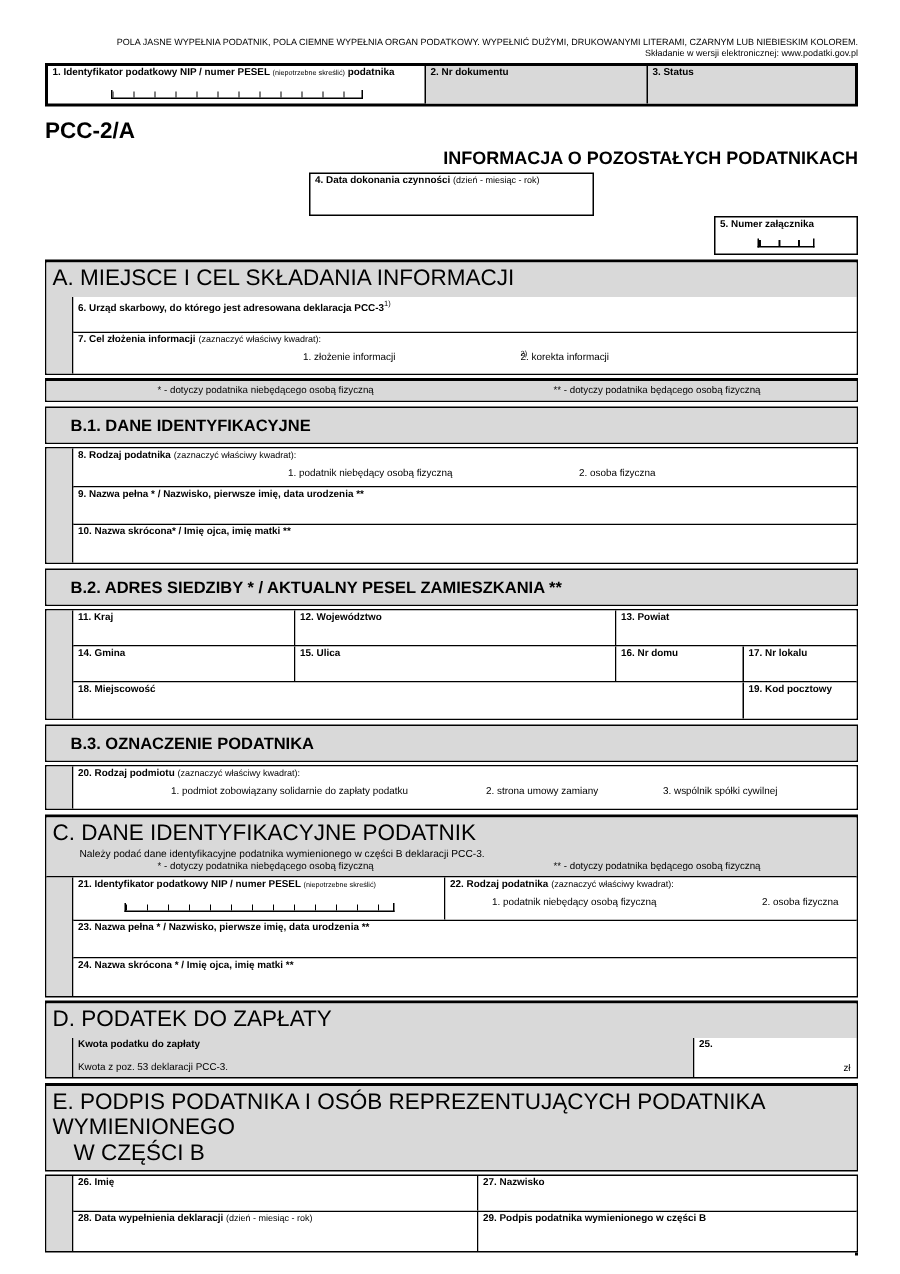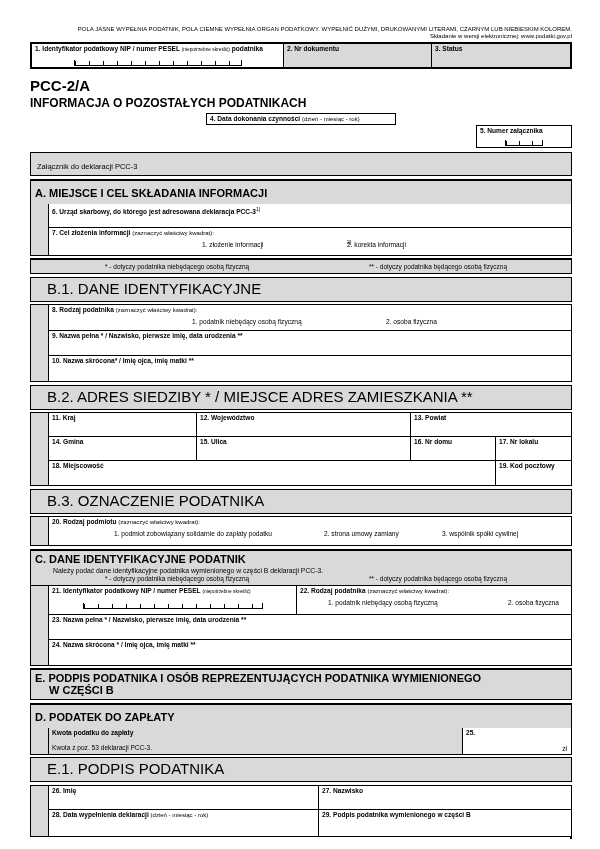--- a/index.html
+++ b/index.html
@@ -16,28 +16,28 @@
   .top-cell:last-child { border-right:none; }
   .shaded { background:#d9d9d9; }
   .lbl { font-size:6.6px; font-weight:bold; line-height:8px; }
   .lbl .n { font-weight:normal; font-size:6px; }
   sup { font-size:5px; font-weight:normal; }
   .comb { height:6px; border-left:1px solid #000; border-right:1px solid #000;
     border-bottom:1px solid #000;
     background-image:linear-gradient(90deg,#000 0 1px,transparent 1px);
     background-size:14px 4px; background-position:0 100%; background-repeat:repeat-x; }
   .form-code { font-size:15px; font-weight:bold; margin-top:8px; }
-  .form-title { text-align:left; font-size:12px; font-weight:bold; margin-top:2px; }
+  .form-title { text-align:right; font-size:12px; font-weight:bold; margin-top:2px; }
   .f4-box { width:190px; height:31px; border:1.2px solid #000; margin:3px auto 0 auto; padding:1px 3px; }
   .f5-box { width:96px; height:27px; border:1.2px solid #000; margin:0 0 0 auto; padding:1px 3px; }
   .band { border:1.2px solid #000; margin-top:2.5px; }
   .band.thick { border-top-width:2px; }
   .bar { background:#d9d9d9; padding:2px 4px 3px 4px; }
-  .bar .t-main { font-size:11px; font-weight:bold; }
-  .bar .t-sub { font-size:15px; font-weight:normal;padding-left:12px; }
+  .bar .t-main { font-size:15px; font-weight:normal; }
+  .bar .t-sub { font-size:11px; font-weight:bold;padding-left:12px; }
   .bar .notes { display:flex; font-size:6.5px; font-weight:normal; margin-top:1px; }
   .bar .notes span:first-child { margin-left:70px; }
   .bar .notes span:last-child { margin-left:auto; margin-right:60px; }
   .bar .subtitle { font-size:6.8px; font-weight:normal; margin:2px 0 0 18px; }
   .fields { display:flex; }
   .gutter { width:18px; background:#d9d9d9; border-right:1px solid #000; flex:none; }
   .cells { flex:1; display:flex; flex-direction:column; }
   .frow { display:flex; border-bottom:1px solid #000; }
   .frow:last-child { border-bottom:none; }
   .fcell { border-right:1px solid #000; padding:1px 3px; position:relative; background:#fff; }
@@ -83,25 +83,20 @@
       <span>4. Data dokonania czynności</span>
       <span class="n">(dzień - miesiąc - rok)</span>
     </div>
   </div>
 
   <div class="f5-box">
     <div class="lbl">5. Numer załącznika</div>
     <div class="comb" style="width:38px; margin:5px auto 0 auto; background-size:13px 4px;"></div>
   </div>
 
-  <div class="band" style="margin-top:4px;">
-    <div class="bar" style="padding:2px 6px;">
-      <span style="font-size:7.5px;">Załącznik do deklaracji PCC-3</span>
-    </div>
-  </div>
 
   <div class="band thick">
     <div class="bar">
       <span class="t-main">A. MIEJSCE I CEL SKŁADANIA INFORMACJI</span>
     </div>
     <div class="fields">
       <div class="gutter"></div>
       <div class="cells">
         <div class="frow" style="height:24px;">
           <div class="fcell" style="flex:1;">
@@ -168,21 +163,21 @@
         <div class="frow" style="height:25px;">
           <div class="fcell" style="flex:1;">
             <div class="lbl">10. Nazwa skrócona* / Imię ojca, imię matki **</div>
           </div>
         </div>
       </div>
     </div>
   </div>
 
   <div class="band">
-    <div class="bar"><span class="t-sub">B.2. ADRES SIEDZIBY * / MIEJSCE ADRES ZAMIESZKANIA **</span></div>
+    <div class="bar"><span class="t-sub">B.2. ADRES SIEDZIBY * / AKTUALNY PESEL ZAMIESZKANIA **</span></div>
   </div>
   <div class="band">
     <div class="fields">
       <div class="gutter"></div>
       <div class="cells">
         <div class="frow" style="height:24px;">
           <div class="fcell" style="width:148px;">
               <div class="lbl">11. Kraj</div>
             </div>
           <div class="fcell" style="flex:1;">
@@ -292,49 +287,46 @@
           <div class="fcell" style="flex:1;">
             <div class="lbl">24. Nazwa skrócona * / Imię ojca, imię matki **</div>
           </div>
         </div>
       </div>
     </div>
   </div>
 
   <div class="band thick">
     <div class="bar">
-      <div class="t-main">E. PODPIS PODATNIKA I OSÓB REPREZENTUJĄCYCH PODATNIKA WYMIENIONEGO</div>
-      <div class="t-main" style="margin-left:14px;">W CZĘŚCI B</div>
-    </div>
-  </div>
-
-  <div class="band thick">
-    <div class="bar">
       <span class="t-main">D. PODATEK DO ZAPŁATY</span>
     </div>
     <div class="fields">
       <div class="gutter"></div>
       <div class="cells">
         <div class="frow" style="height:26px;">
           <div class="fcell kwota-cell" style="flex:1; display:flex; flex-direction:column; justify-content:space-between; padding-bottom:2px;">
             <div class="lbl">Kwota podatku do zapłaty</div>
             <div class="lbl n" style="font-weight:normal;">Kwota z poz. 53 deklaracji PCC-3.</div>
           </div>
           <div class="fcell" style="width:108px;">
             <div class="lbl">25.</div>
             <div class="zl">zł</div>
           </div>
         </div>
       </div>
     </div>
   </div>
 
-  <div class="band">
-    <div class="bar"><span class="t-sub">E.1. PODPIS PODATNIKA</span></div>
-  </div>
+  <div class="band thick">
+    <div class="bar">
+      <div class="t-main">E. PODPIS PODATNIKA I OSÓB REPREZENTUJĄCYCH PODATNIKA WYMIENIONEGO</div>
+      <div class="t-main" style="margin-left:14px;">W CZĘŚCI B</div>
+    </div>
+  </div>
+
   <div class="band">
     <div class="fields">
       <div class="gutter"></div>
       <div class="cells">
         <div class="frow" style="height:24px;">
           <div class="fcell" style="width:270px;">
               <div class="lbl">26. Imię</div>
             </div>
           <div class="fcell" style="flex:1;">
               <div class="lbl">27. Nazwisko</div>

